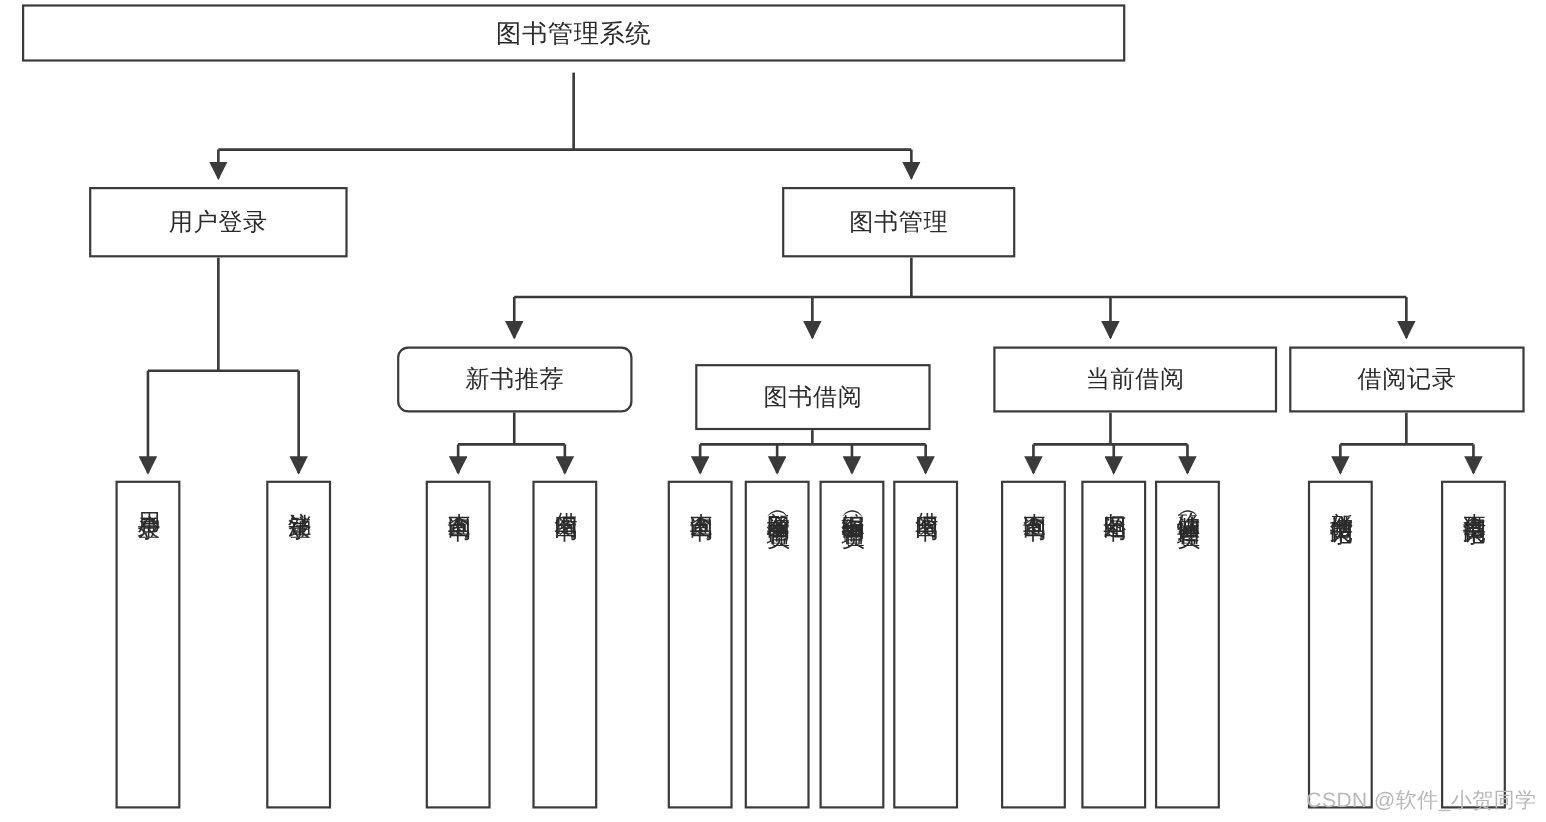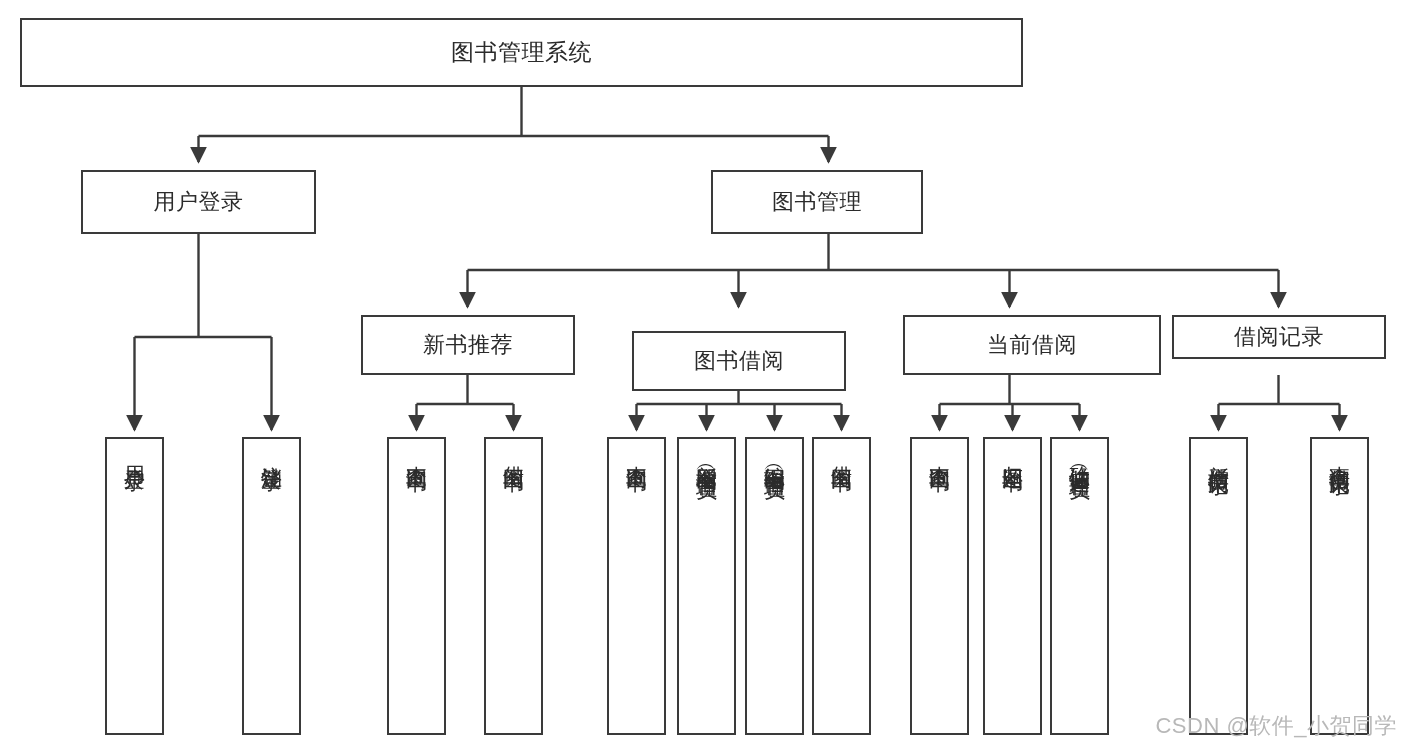--- a/index.html
+++ b/index.html
@@ -62,21 +62,21 @@
     text-orientation: upright;
     font-size: 21px;
     line-height: 1.15;
     letter-spacing: 2px;
     white-space: nowrap;
   }
   .watermark {
     position: absolute;
     right: 8px;
     bottom: 6px;
-    font-size: 22px;
+    font-size: 19px;
     color: #b8b8b8;
     letter-spacing: 0.5px;
     z-index: 5;
     white-space: nowrap;
   }
 </style>
 </head>
 <body>
 
 <div id="canvas">
@@ -124,41 +124,41 @@
       <path d="M 1012.5 404 L 1012.5 430" marker-end="url(#arrow)"></path>
       <path d="M 1079.5 404 L 1079.5 430" marker-end="url(#arrow)"></path>
 
       <path d="M 1278.5 375 L 1278.5 404"></path>
       <path d="M 1218.5 404 L 1339.5 404"></path>
       <path d="M 1218.5 404 L 1218.5 430" marker-end="url(#arrow)"></path>
       <path d="M 1339.5 404 L 1339.5 430" marker-end="url(#arrow)"></path>
     </g>
   </svg>
 
-  <div class="node h root" style="left: 20px; top: 18px; width: 1003px; height: 69px;">
+  <div class="node h root" style="left: 20px; top: 4px; width: 1003px; height: 52px;">
     <span class="node-label">图书管理系统</span>
   </div>
 
   <div class="node h" style="left: 81px; top: 170px; width: 235px; height: 64px;">
     <span class="node-label">用户登录</span>
   </div>
   <div class="node h" style="left: 711px; top: 170px; width: 212px; height: 64px;">
     <span class="node-label">图书管理</span>
   </div>
 
-  <div class="node h" style="left: 361px; top: 315px; width: 214px; height: 60px;">
+  <div class="node h" style="left: 361px; top: 315px; width: 214px; height: 60px; border-radius: 10px;">
     <span class="node-label">新书推荐</span>
   </div>
   <div class="node h" style="left: 632px; top: 315px; width: 214px; height: 60px; margin-top: 16px;">
     <span class="node-label">图书借阅</span>
   </div>
   <div class="node h" style="left: 903px; top: 315px; width: 258px; height: 60px;">
     <span class="node-label">当前借阅</span>
   </div>
-  <div class="node h" style="left: 1172px; top: 315px; width: 214px; height: 44px;">
+  <div class="node h" style="left: 1172px; top: 315px; width: 214px; height: 60px;">
     <span class="node-label">借阅记录</span>
   </div>
 
   <div class="node v" style="left: 105px; top: 437px; width: 59px; height: 298px;">
     <span class="node-label">用户登录</span>
   </div>
   <div class="node v" style="left: 242px; top: 437px; width: 59px; height: 298px;">
     <span class="node-label">注销登录</span>
   </div>
   <div class="node v" style="left: 387px; top: 437px; width: 59px; height: 298px;">

